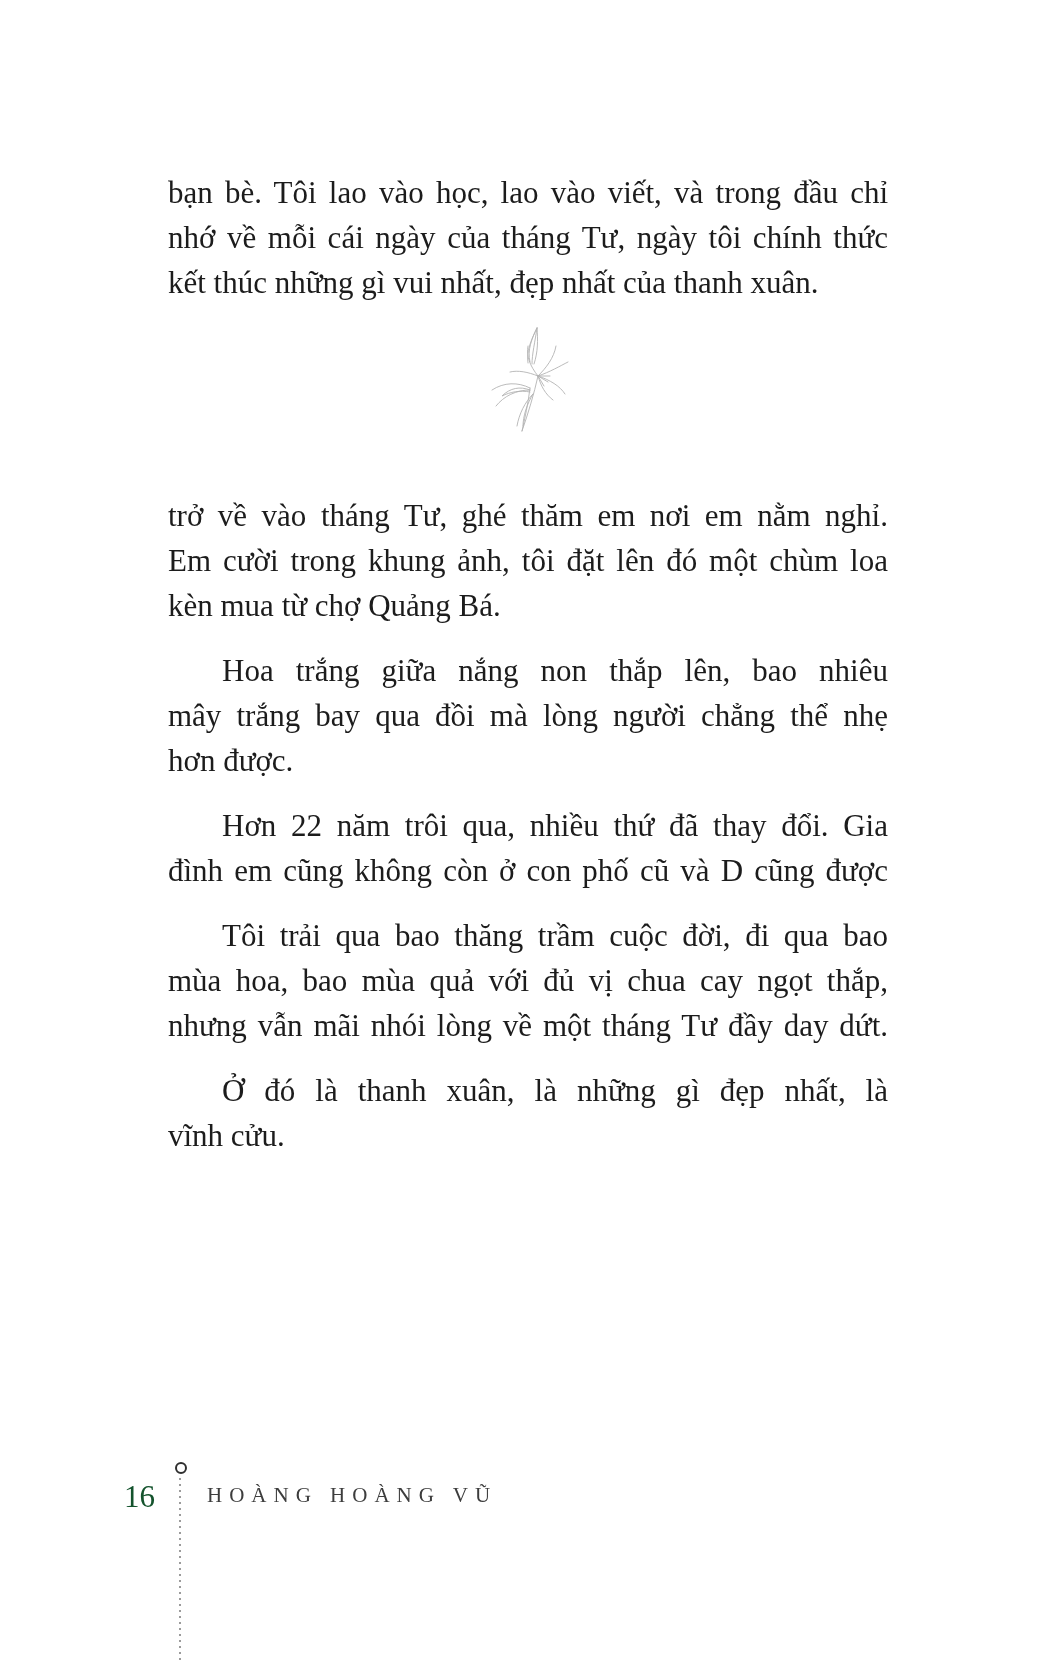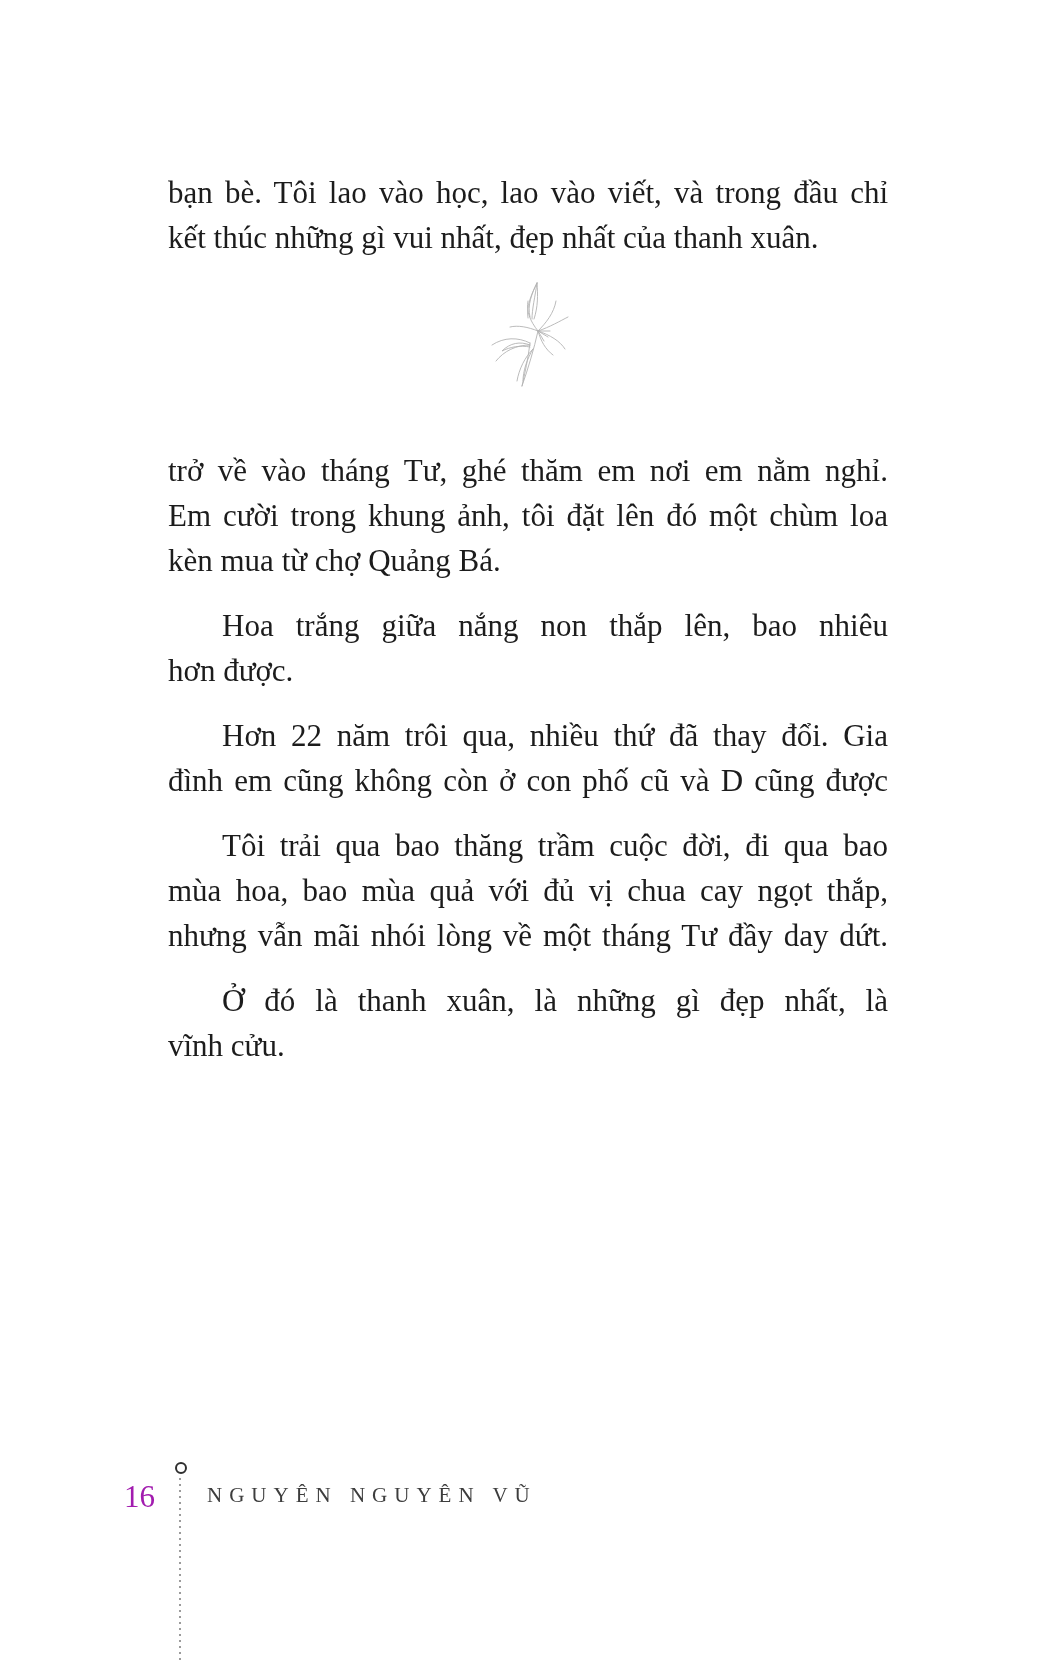--- a/index.html
+++ b/index.html
@@ -41,21 +41,21 @@
   }
   .ornament-wrap svg { display: inline-block; }
 
   
   .footer-pagenum {
     position: absolute;
     left: 124px;
     top: 1481px;
     font-size: 31px;
     line-height: 31px;
-    color: #a21caf;
+    color: #14532d;
   }
   .footer-circle {
     position: absolute;
     left: 175px;
     top: 1462px;
     width: 8px;
     height: 8px;
     border: 2px solid #2f2f2f;
     border-radius: 50%;
     background: #ffffff;
@@ -85,20 +85,21 @@
 </style>
 </head>
 <body>
 
 <div class="page">
 
   <div class="text-block">
 
     <div class="para">
       <div class="line">bạn bè. Tôi lao vào học, lao vào viết, và trong đầu chỉ</div>
+      <div class="line">nhớ về mỗi cái ngày của tháng Tư, ngày tôi chính thức</div>
       <div class="line last">kết thúc những gì vui nhất, đẹp nhất của thanh xuân.</div>
     </div>
 
     <div class="ornament-wrap">
       <svg width="96" height="108" viewBox="0 0 96 108" aria-hidden="true">
         <g fill="none" stroke="#b3b3b3" stroke-width="0.9" stroke-linecap="round">
 
           <path d="M57,3 C52,13 47,25 50,37"></path>
           <path d="M57,3 C58,15 58,27 54,39"></path>
           <path d="M57,3 C51,15 46,27 48,38"></path>
@@ -128,20 +129,21 @@
     </div>
 
     <div class="para">
       <div class="line">trở về vào tháng Tư, ghé thăm em nơi em nằm nghỉ.</div>
       <div class="line">Em cười trong khung ảnh, tôi đặt lên đó một chùm loa</div>
       <div class="line last">kèn mua từ chợ Quảng Bá.</div>
     </div>
 
     <div class="para">
       <div class="line indent">Hoa trắng giữa nắng non thắp lên, bao nhiêu</div>
+      <div class="line">mây trắng bay qua đồi mà lòng người chẳng thể nhẹ</div>
       <div class="line last">hơn được.</div>
     </div>
 
     <div class="para">
       <div class="line indent">Hơn 22 năm trôi qua, nhiều thứ đã thay đổi. Gia</div>
       <div class="line">đình em cũng không còn ở con phố cũ và D cũng được</div>
     </div>
 
     <div class="para">
       <div class="line indent">Tôi trải qua bao thăng trầm cuộc đời, đi qua bao</div>
@@ -153,16 +155,16 @@
       <div class="line indent">Ở đó là thanh xuân, là những gì đẹp nhất, là</div>
       <div class="line last">vĩnh cửu.</div>
     </div>
 
   </div>
 
   <div>
     <span class="footer-pagenum">16</span>
     <span class="footer-circle"></span>
     <span class="footer-rule"></span>
-    <span class="footer-author">NGUYÊN NGUYÊN VŨ</span>
+    <span class="footer-author">HOÀNG HOÀNG VŨ</span>
   </div>
 
 </div>
 
 </body></html>

